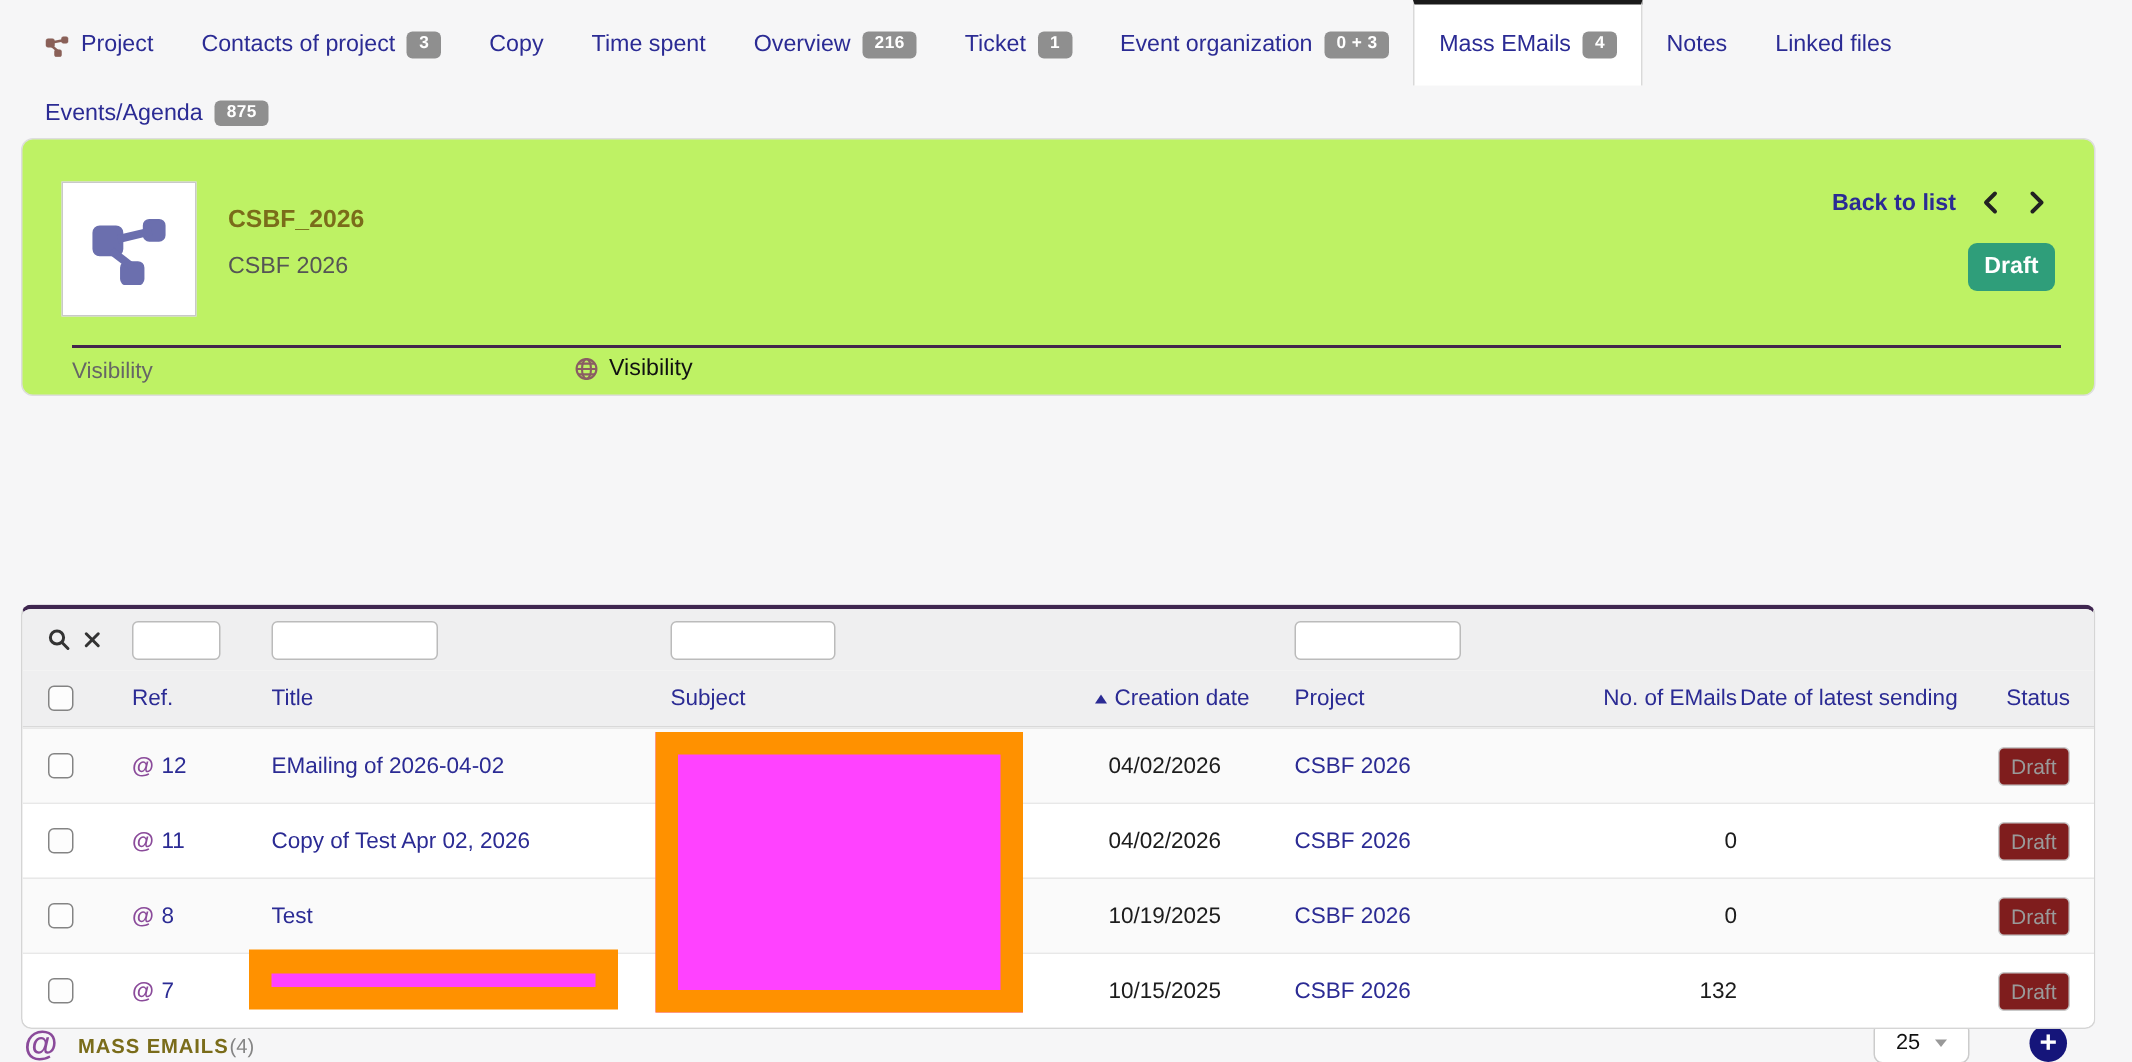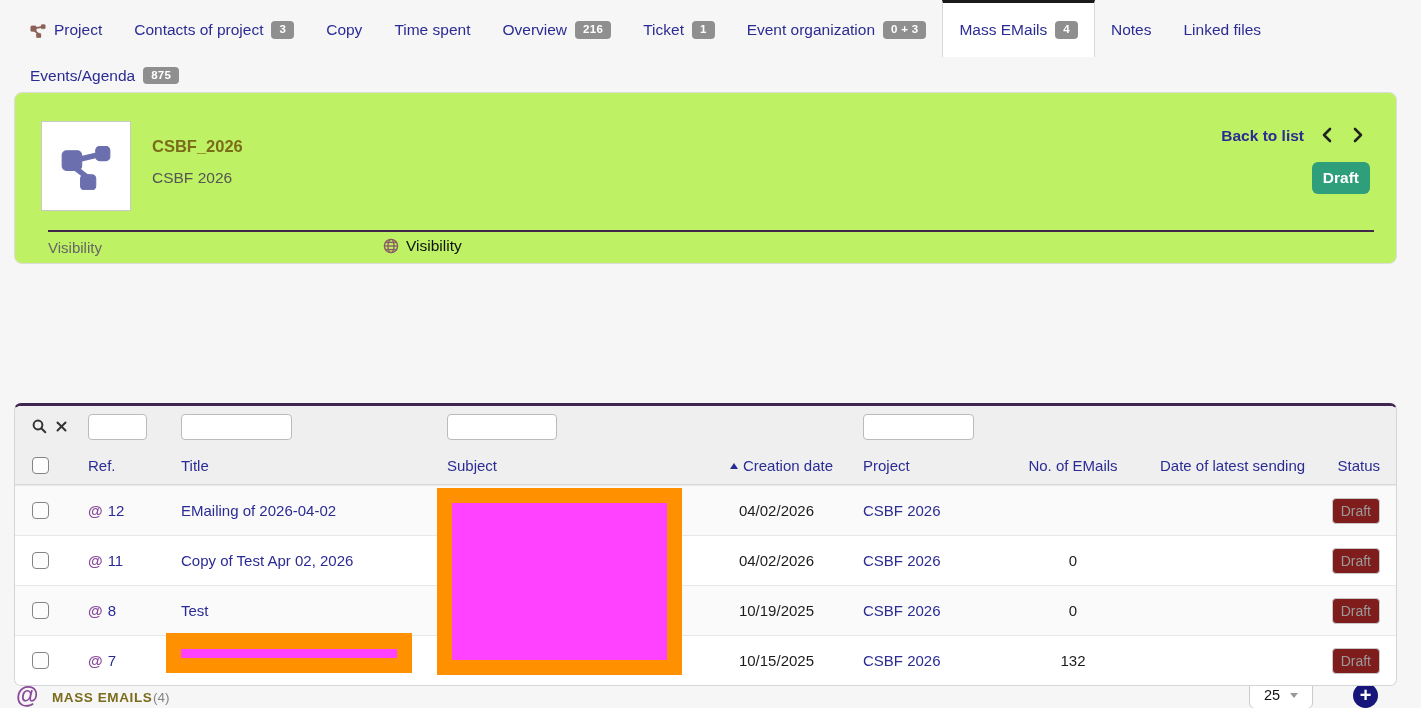--- a/index.html
+++ b/index.html
@@ -86,21 +86,21 @@
 
   .td-cb { padding-left:17px; display:flex; align-items:center; gap:10px; }
   .checkbox { width:17px; height:17px; border:1.5px solid #848484; border-radius:4px; background:#fdfdfd; cursor:pointer; }
   .td-ref { padding-left:13px; display:flex; align-items:center; gap:5px; }
   .at-glyph { color:#8a4a9a; font-size:15px; font-weight:bold; }
   .td-title { padding-left:13px; }
   .td-subject { padding-left:13px; }
   .td-cdate { text-align:right; padding-right:24px; color:#1c1c1c; }
   .header-row .td-cdate { padding-right:5px; display:flex; justify-content:flex-end; align-items:center; gap:5px; }
   .td-project { padding-left:25px; }
-  .td-emails { text-align:center; color:#1c1c1c; }
+  .td-emails { text-align:right; color:#1c1c1c; }
   .td-latest { padding-left:2px; }
   .td-status { text-align:right; padding-right:16px; }
   .tlink { color:#2b2b94; }
   .sort-asc { width:0; height:0; border-left:4px solid transparent; border-right:4px solid transparent; border-bottom:6px solid #2b2b94; display:inline-block; }
   .status-pill {
     display:inline-block; border:1px solid #c9c9c9; color:#9a9a9a; background:#7f1d1d;
     border-radius:4px; padding:4px 8px; font-size:14px;
   }
   .search-input { height:26px; border:1px solid #bbb; border-radius:4px; background:#fff; outline:none; padding:0 6px; font-size:13px; }
   .si-ref { width:59px; margin-left:13px; }

